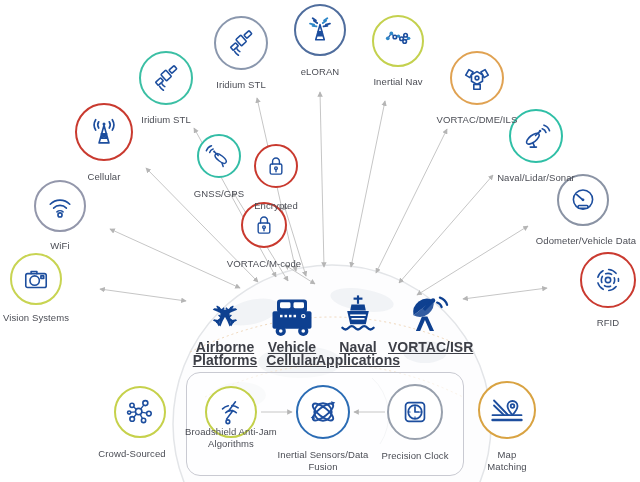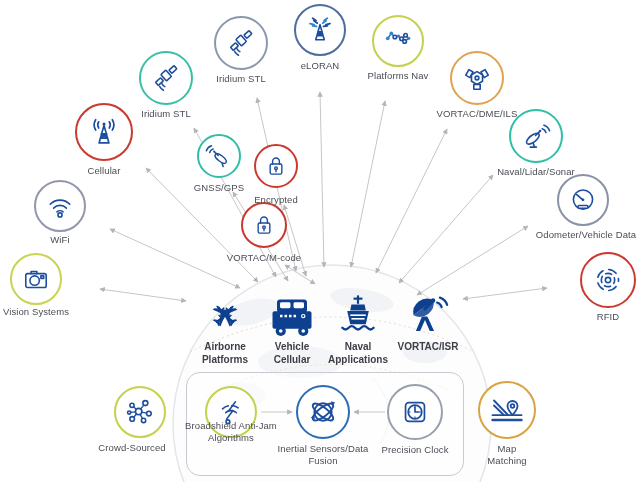--- a/index.html
+++ b/index.html
@@ -4,23 +4,23 @@
 <style>
   html,body{margin:0;padding:0;background:#fff;}
   .stage{position:relative;width:640px;height:482px;background:#fff;overflow:hidden;
          font-family:"Liberation Sans",sans-serif;}
   .layer{position:absolute;left:0;top:0;pointer-events:none;}
   
   .ring{position:absolute;box-sizing:border-box;border:2px solid #999;border-radius:50%;
         background:#fff;display:flex;align-items:center;justify-content:center;z-index:4;}
   .ring.thick{border-width:2.5px;}
   .nlabel{position:absolute;z-index:5;font-size:9.5px;line-height:11.5px;color:#4b4d55;
-          text-align:center;letter-spacing:.1px;}
-  .plabel{position:absolute;z-index:5;font-size:10px;line-height:12.5px;color:#3d3f47;
-          font-weight:700;text-align:center;}
+          text-align:center;letter-spacing:.1px;margin-top:6px;}
+  .plabel{position:absolute;z-index:5;font-size:14px;line-height:12.5px;color:#3d3f47;
+          font-weight:700;text-align:center;text-decoration:underline;}
   .picon{position:absolute;z-index:4;}
   .fusion-box{position:absolute;left:186px;top:372px;width:276px;height:102px;
         border:1px solid #c9cad2;border-radius:14px;background:rgba(255,255,255,.5);z-index:2;}
   svg.ic{display:block;}
   svg.ic .s{stroke:#1d4e9e;stroke-width:1.8;fill:none;stroke-linecap:round;stroke-linejoin:round;}
   svg.ic .sa{stroke:#2e87c8;stroke-width:1.8;fill:none;stroke-linecap:round;stroke-linejoin:round;}
   svg.ic .fd{fill:#1d4e9e;stroke:none;}
   svg.ic .fa{fill:#2e87c8;stroke:none;}
 </style>
 </head>
@@ -143,21 +143,21 @@
       <circle class="fa" cx="6.5" cy="15" r="2.1"></circle>
       <circle class="fa" cx="10.5" cy="9.5" r="2.1"></circle>
       <circle class="s" style="fill:#fff" cx="14.5" cy="13.5" r="2"></circle>
       <circle class="fa" cx="18.5" cy="12.5" r="1.9"></circle>
       <circle class="s" style="fill:#fff" cx="22" cy="15.5" r="2"></circle>
       <circle class="s" style="fill:#fff" cx="26.5" cy="11.5" r="2"></circle>
       <circle class="fa" cx="30" cy="15" r="1.9"></circle>
       <circle class="s" style="fill:#fff" cx="25.5" cy="18.5" r="2"></circle>
     </svg>
   </div>
-  <div class="nlabel" style="left:358px;top:70px;width:80px">Platforms Nav</div>
+  <div class="nlabel" style="left:358px;top:70px;width:80px">Inertial Nav</div>
 
   <div class="ring" style="left: 450px; top: 51px; width: 54px; height: 54px; border-color: rgb(224, 162, 82);">
     <svg class="ic" width="32" height="32" viewBox="0 0 36 36">
       <polygon class="s" points="18,10.8 24.2,14.4 24.2,21.6 18,25.2 11.8,21.6 11.8,14.4"></polygon>
       <circle class="s" cx="18" cy="18" r="2.1"></circle>
       <rect class="s" x="14.4" y="25.2" width="7.2" height="5.4"></rect>
       <g transform="rotate(120 18 18)">
           <rect class="s" x="14.4" y="25.2" width="7.2" height="5.4"></rect>
         </g>
       <g transform="rotate(240 18 18)">

